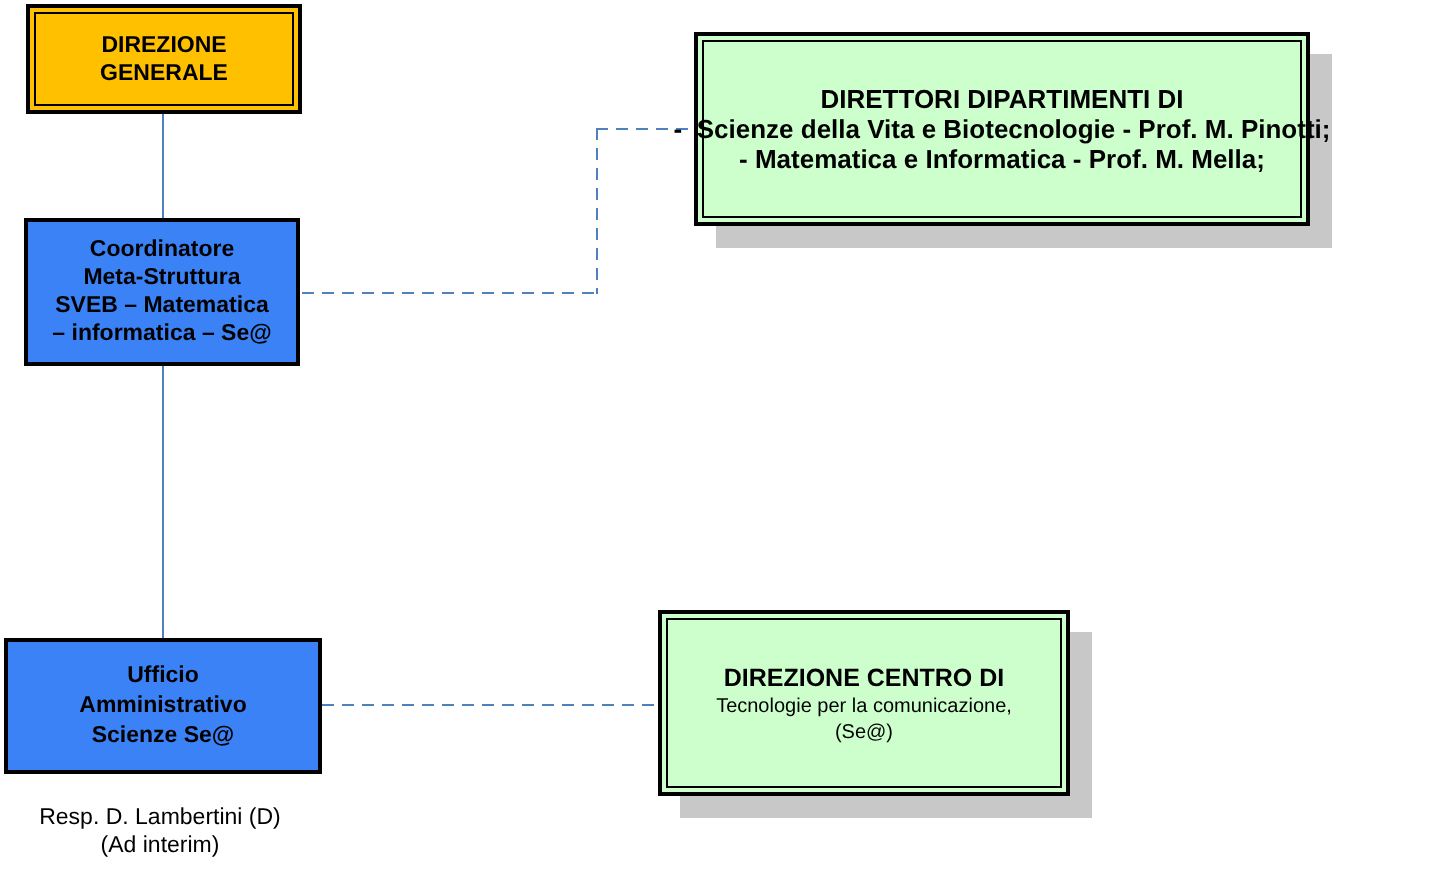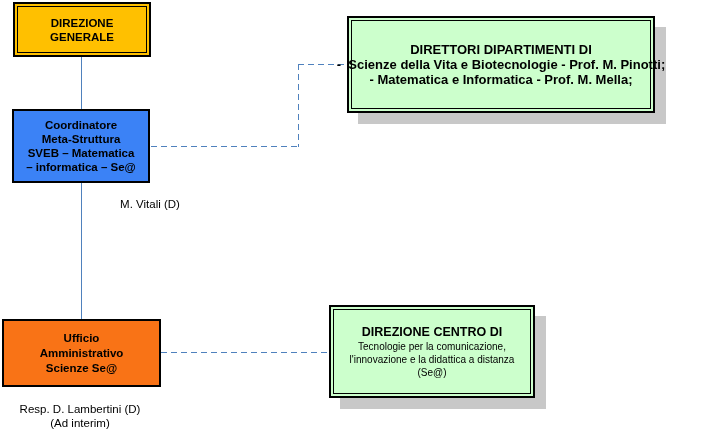--- a/index.html
+++ b/index.html
@@ -23,21 +23,21 @@
   }
   
   .box-coordinatore {
     left:12px; top:109px; width:138px; height:74px;
     background:#3b82f6; border:2px solid #000;
     font-weight:bold; font-size:11.5px; line-height:14px;
   }
   
   .box-ufficio {
     left:2px; top:319px; width:159px; height:68px;
-    background:#f97316; border:2px solid #000;
+    background:#3b82f6; border:2px solid #000;
     font-weight:bold; font-size:11.5px; line-height:15px;
   }
   
   .gbox {
     background:#CCFFCC; border:2px solid #000;
     box-shadow: inset 0 0 0 2px #CCFFCC, inset 0 0 0 3px #000, 11px 11px 0 0 #C8C8C8;
   }
   .box-dipartimenti {
     left:347px; top:16px; width:308px; height:97px;
     font-weight:bold; font-size:13px; line-height:15px;
@@ -92,21 +92,20 @@
     <div class="line">GENERALE</div>
   </div>
 
   <div class="box box-coordinatore">
     <div class="line">Coordinatore</div>
     <div class="line">Meta-Struttura</div>
     <div class="line">SVEB – Matematica</div>
     <div class="line">– informatica – Se@</div>
   </div>
 
-  <div class="person label-vitali">M. Vitali (D)</div>
 
   <div class="box box-ufficio">
     <div class="line">Ufficio</div>
     <div class="line">Amministrativo</div>
     <div class="line">Scienze Se@</div>
   </div>
 
   <div class="person label-resp">
     <div class="line">Resp. D. Lambertini (D)</div>
     <div class="line">(Ad interim)</div>
@@ -114,17 +113,16 @@
 
   <div class="box gbox box-dipartimenti">
     <div class="line">DIRETTORI DIPARTIMENTI DI</div>
     <div class="line">-  Scienze della Vita e Biotecnologie - Prof. M. Pinotti;</div>
     <div class="line">- Matematica e Informatica - Prof. M. Mella;</div>
   </div>
 
   <div class="box gbox box-centro">
     <div class="line gtitle">DIREZIONE CENTRO DI</div>
     <div class="line">Tecnologie per la comunicazione,</div>
-    <div class="line">l'innovazione e la didattica a distanza</div>
     <div class="line">(Se@)</div>
   </div>
 
 </div>
 
 </body></html>

